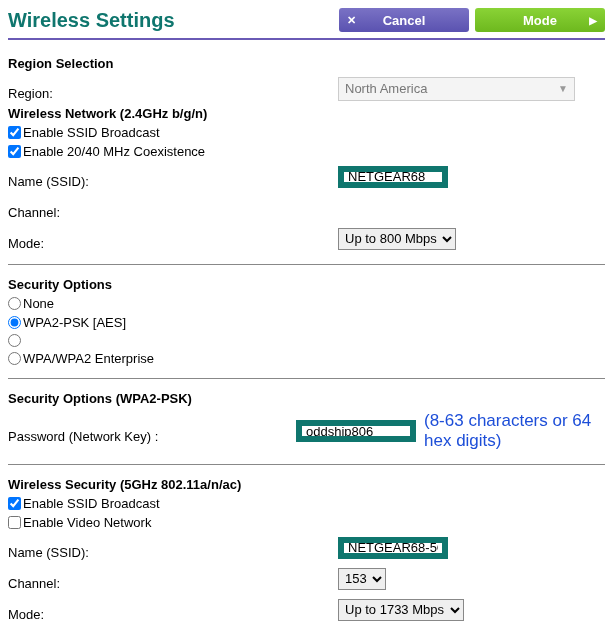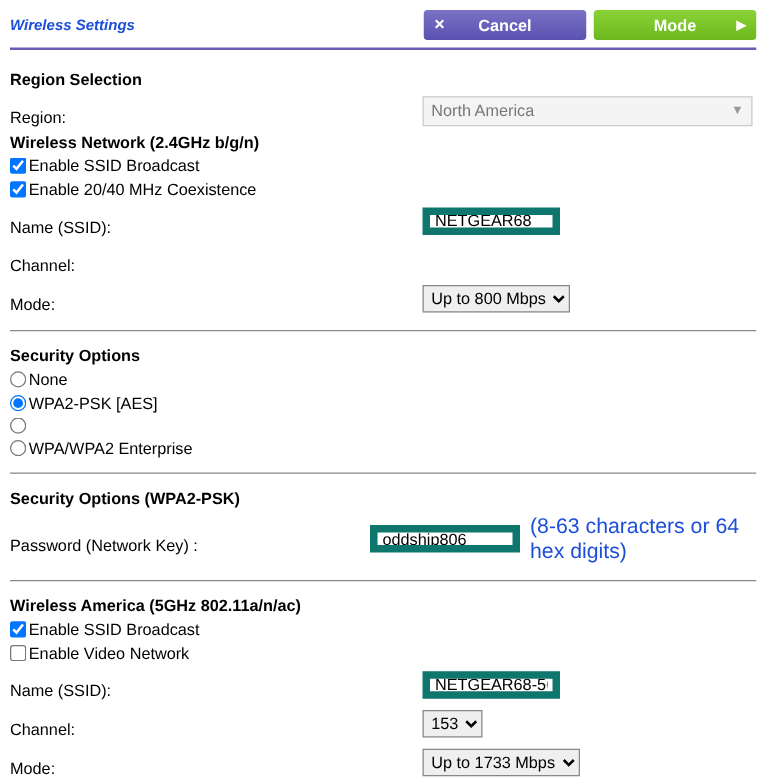--- a/index.html
+++ b/index.html
@@ -11,24 +11,23 @@
     width: 613px;
     background: #fff;
   }
   .header {
     display: flex;
     align-items: center;
     justify-content: space-between;
     padding: 8px 8px 6px 8px;
   }
   .title {
-    color: #1d4ed8;
-    font-size: 12px;
+    color: #0f766e;
+    font-size: 20px;
     font-weight: bold;
-    font-style: italic;
   }
   .btn-row { display: flex; gap: 6px; }
   .btn {
     width: 130px;
     height: 24px;
     border-radius: 3px;
     font-size: 13px;
     font-weight: bold;
     color: #fff;
     display: flex;
@@ -79,21 +78,21 @@
   .txt-med { width: 110px; }
   .txt-sm  { width: 120px; }
   select {
     font-size: 13px;
     padding: 1px 2px;
     border: 1px solid #888;
     background: #efefef;
     height: 22px;
   }
   .region-select {
-    width: 264px; height: 24px;
+    width: 237px; height: 24px;
     border: 1px solid #ccc;
     background: #f4f4f4;
     display: flex; align-items: center; justify-content: space-between;
     padding: 0 6px; color: #777; font-size: 13px;
   }
   .region-select .arrow { font-size: 10px; color: #999; }
   .hint { color: #1d4ed8; font-size: 17px; }
 </style>
 </head>
 <body>
@@ -176,21 +175,21 @@
 <div class="row">
   <div class="lbl" style="width:288px">Password (Network Key) :</div>
   <div class="ctrl">
     <input type="text" class="txt-sm" value="oddship806" style="">
     <span class="hint">(8-63 characters or 64 hex digits)</span>
   </div>
 </div>
 
 <hr class="sep">
 
-<div class="section-head">Wireless America (5GHz 802.11a/n/ac)</div>
+<div class="section-head">Wireless Security (5GHz 802.11a/n/ac)</div>
 <div class="chk-row">
   <input type="checkbox" checked="" style="">
   <span>Enable SSID Broadcast</span>
 </div>
 <div class="chk-row">
   <input type="checkbox" style="">
   <span>Enable Video Network</span>
 </div>
 <div class="row">
   <div class="lbl">Name (SSID):</div>

